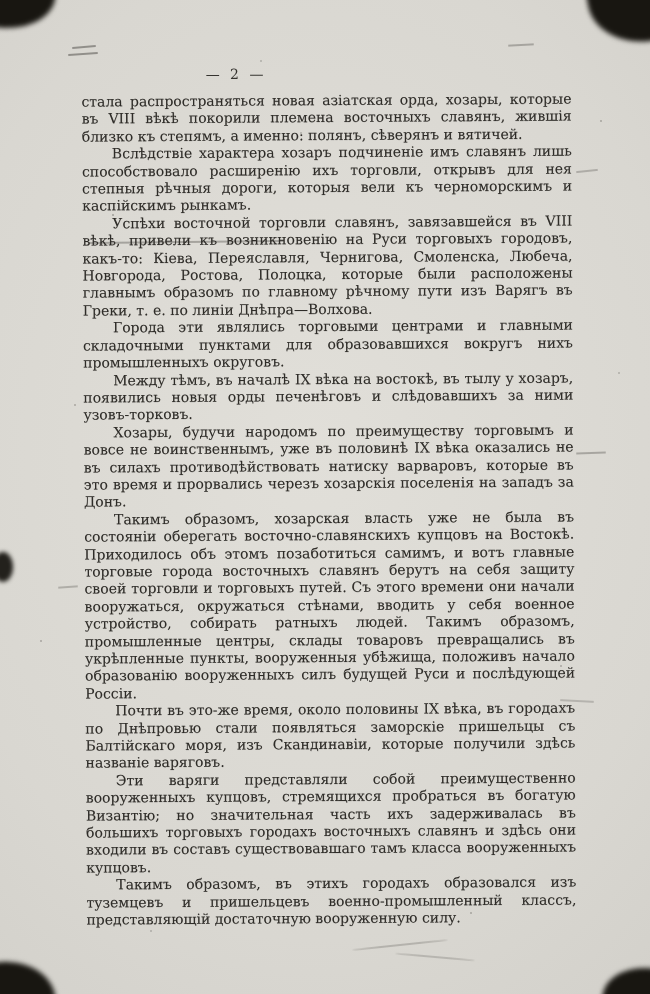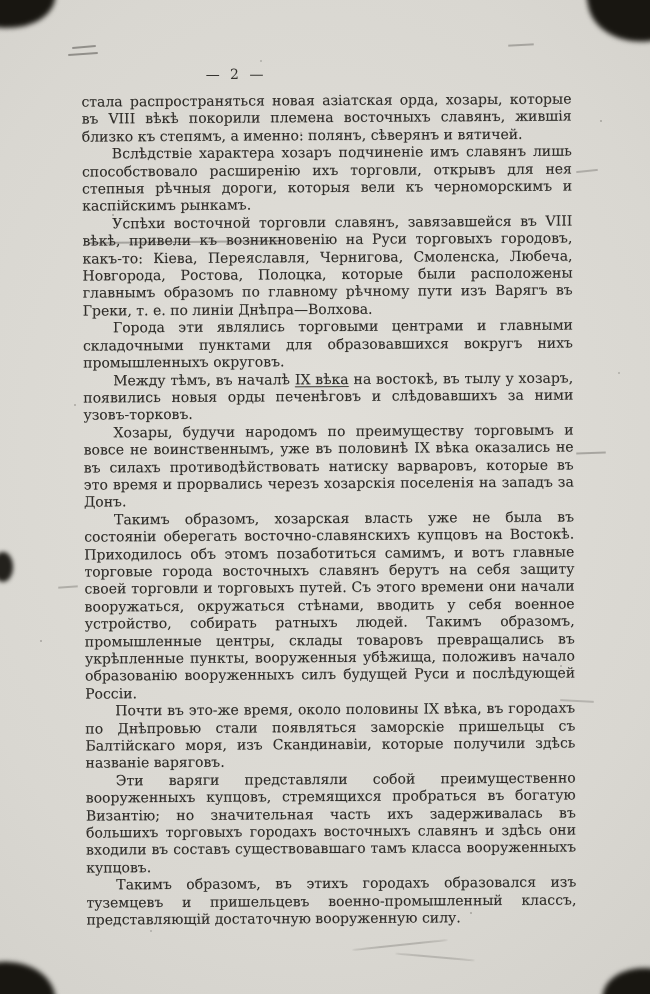--- a/index.html
+++ b/index.html
@@ -58,21 +58,20 @@
   .text-block {
     position: absolute; top: 92px; left: 84px; width: 490px;
     color: #2e2c28; font-size: 14px; line-height: 17.4px;
     text-align: justify; transform: rotate(-0.35deg);
     text-shadow: 0.2px 0.3px 0 rgba(46,44,40,0.3);
   }
   .text-block p { margin: 0; }
   .para.indent { text-indent: 30px; }
 
   .pencil-underline {
-    text-decoration: underline;
     text-decoration-thickness: 1px;
     text-underline-offset: 2px;
     text-decoration-color: rgba(50,48,44,0.8);
   }
 </style>
 </head>
 <body>
 
 <div class="scan">
 

